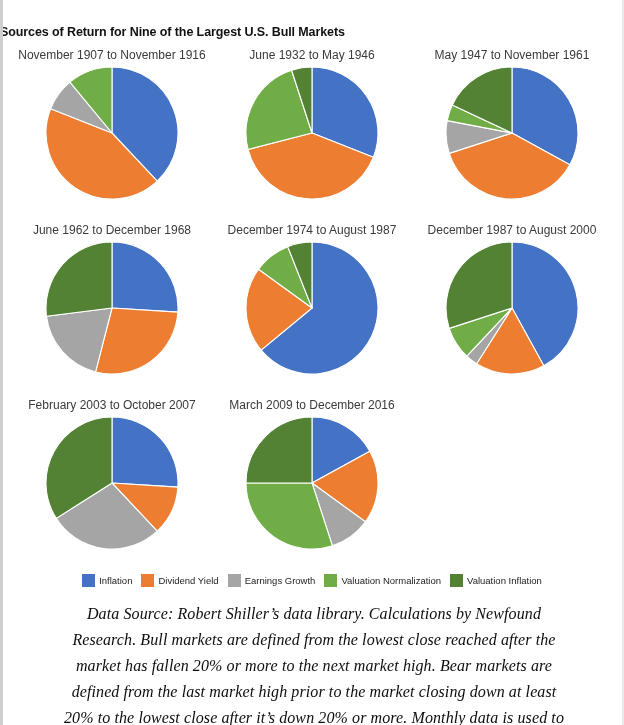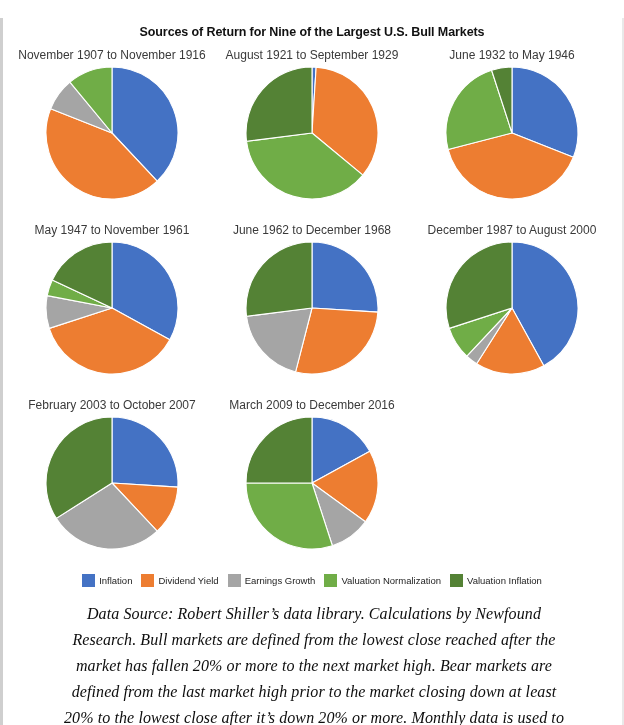--- a/index.html
+++ b/index.html
@@ -33,28 +33,27 @@
   #page::after {
     content: "";
     position: absolute;
     right: 0; top: 0; bottom: 0;
     width: 2px;
     background: #e9e9e9;
     pointer-events: none;
   }
 
   .chart-title {
-    text-align: center;
+    text-align: left;
     font-size: 12.5px;
     font-weight: bold;
     color: #111111;
     letter-spacing: -0.1px;
-    padding-top: 7px;
-    font-family: "Liberation Sans", sans-serif;
-    margin-top: 18px;
+    padding-top: 25px;
+    font-family: "Liberation Sans", sans-serif;
   }
 
   .grid {
     margin-top: 8px;
     display: grid;
     grid-template-columns: repeat(3, 1fr);
     grid-template-rows: repeat(3, 175px);
     width: 600px;
     margin-left: auto;
     margin-right: auto;
@@ -135,29 +134,20 @@
   <div class="cell">
         <div class="sub-title">November 1907 to November 1916</div>
         <div class="pie-wrap"><svg width="136" height="136" viewBox="0 0 136 136">
             <path d="M 68 68 L 68.000 2.000 A 66 66 0 0 1 113.180 116.112 Z" fill="#4472C4" stroke="#ffffff" stroke-width="1.1" stroke-linejoin="round"></path>
             <path d="M 68 68 L 113.180 116.112 A 66 66 0 0 1 6.635 43.704 Z" fill="#ED7D31" stroke="#ffffff" stroke-width="1.1" stroke-linejoin="round"></path>
             <path d="M 68 68 L 6.635 43.704 A 66 66 0 0 1 25.930 17.146 Z" fill="#A5A5A5" stroke="#ffffff" stroke-width="1.1" stroke-linejoin="round"></path>
             <path d="M 68 68 L 25.930 17.146 A 66 66 0 0 1 68.000 2.000 Z" fill="#70AD47" stroke="#ffffff" stroke-width="1.1" stroke-linejoin="round"></path>
           </svg></div>
       </div>
       <div class="cell">
-        <div class="sub-title">August 1921 to September 1929</div>
-        <div class="pie-wrap"><svg width="136" height="136" viewBox="0 0 136 136">
-            <path d="M 68 68 L 68.000 2.000 A 66 66 0 0 1 72.144 2.130 Z" fill="#4472C4" stroke="#ffffff" stroke-width="1.1" stroke-linejoin="round"></path>
-            <path d="M 68 68 L 72.144 2.130 A 66 66 0 0 1 118.854 110.070 Z" fill="#ED7D31" stroke="#ffffff" stroke-width="1.1" stroke-linejoin="round"></path>
-            <path d="M 68 68 L 118.854 110.070 A 66 66 0 0 1 2.520 76.272 Z" fill="#70AD47" stroke="#ffffff" stroke-width="1.1" stroke-linejoin="round"></path>
-            <path d="M 68 68 L 2.520 76.272 A 66 66 0 0 1 68.000 2.000 Z" fill="#548235" stroke="#ffffff" stroke-width="1.1" stroke-linejoin="round"></path>
-          </svg></div>
-      </div>
-      <div class="cell">
         <div class="sub-title">June 1932 to May 1946</div>
         <div class="pie-wrap"><svg width="136" height="136" viewBox="0 0 136 136">
             <path d="M 68 68 L 68.000 2.000 A 66 66 0 0 1 129.365 92.296 Z" fill="#4472C4" stroke="#ffffff" stroke-width="1.1" stroke-linejoin="round"></path>
             <path d="M 68 68 L 129.365 92.296 A 66 66 0 0 1 4.074 84.414 Z" fill="#ED7D31" stroke="#ffffff" stroke-width="1.1" stroke-linejoin="round"></path>
             <path d="M 68 68 L 4.074 84.414 A 66 66 0 0 1 47.605 5.230 Z" fill="#70AD47" stroke="#ffffff" stroke-width="1.1" stroke-linejoin="round"></path>
             <path d="M 68 68 L 47.605 5.230 A 66 66 0 0 1 68.000 2.000 Z" fill="#548235" stroke="#ffffff" stroke-width="1.1" stroke-linejoin="round"></path>
           </svg></div>
       </div>
       <div class="cell">
         <div class="sub-title">May 1947 to November 1961</div>
@@ -169,20 +159,29 @@
             <path d="M 68 68 L 8.281 39.899 A 66 66 0 0 1 68.000 2.000 Z" fill="#548235" stroke="#ffffff" stroke-width="1.1" stroke-linejoin="round"></path>
           </svg></div>
       </div>
       <div class="cell">
         <div class="sub-title">June 1962 to December 1968</div>
         <div class="pie-wrap"><svg width="136" height="136" viewBox="0 0 136 136">
             <path d="M 68 68 L 68.000 2.000 A 66 66 0 0 1 133.870 72.144 Z" fill="#4472C4" stroke="#ffffff" stroke-width="1.1" stroke-linejoin="round"></path>
             <path d="M 68 68 L 133.870 72.144 A 66 66 0 0 1 51.586 131.926 Z" fill="#ED7D31" stroke="#ffffff" stroke-width="1.1" stroke-linejoin="round"></path>
             <path d="M 68 68 L 51.586 131.926 A 66 66 0 0 1 2.520 76.272 Z" fill="#A5A5A5" stroke="#ffffff" stroke-width="1.1" stroke-linejoin="round"></path>
             <path d="M 68 68 L 2.520 76.272 A 66 66 0 0 1 68.000 2.000 Z" fill="#548235" stroke="#ffffff" stroke-width="1.1" stroke-linejoin="round"></path>
+          </svg></div>
+      </div>
+      <div class="cell">
+        <div class="sub-title">December 1974 to August 1987</div>
+        <div class="pie-wrap"><svg width="136" height="136" viewBox="0 0 136 136">
+            <path d="M 68 68 L 68.000 2.000 A 66 66 0 1 1 17.146 110.070 Z" fill="#4472C4" stroke="#ffffff" stroke-width="1.1" stroke-linejoin="round"></path>
+            <path d="M 68 68 L 17.146 110.070 A 66 66 0 0 1 14.605 29.206 Z" fill="#ED7D31" stroke="#ffffff" stroke-width="1.1" stroke-linejoin="round"></path>
+            <path d="M 68 68 L 14.605 29.206 A 66 66 0 0 1 43.704 6.635 Z" fill="#70AD47" stroke="#ffffff" stroke-width="1.1" stroke-linejoin="round"></path>
+            <path d="M 68 68 L 43.704 6.635 A 66 66 0 0 1 68.000 2.000 Z" fill="#548235" stroke="#ffffff" stroke-width="1.1" stroke-linejoin="round"></path>
           </svg></div>
       </div>
       <div class="cell">
         <div class="sub-title">December 1987 to August 2000</div>
         <div class="pie-wrap"><svg width="136" height="136" viewBox="0 0 136 136">
             <path d="M 68 68 L 68.000 2.000 A 66 66 0 0 1 99.796 125.836 Z" fill="#4472C4" stroke="#ffffff" stroke-width="1.1" stroke-linejoin="round"></path>
             <path d="M 68 68 L 99.796 125.836 A 66 66 0 0 1 32.635 123.726 Z" fill="#ED7D31" stroke="#ffffff" stroke-width="1.1" stroke-linejoin="round"></path>
             <path d="M 68 68 L 32.635 123.726 A 66 66 0 0 1 22.820 116.112 Z" fill="#A5A5A5" stroke="#ffffff" stroke-width="1.1" stroke-linejoin="round"></path>
             <path d="M 68 68 L 22.820 116.112 A 66 66 0 0 1 5.230 88.395 Z" fill="#70AD47" stroke="#ffffff" stroke-width="1.1" stroke-linejoin="round"></path>
             <path d="M 68 68 L 5.230 88.395 A 66 66 0 0 1 68.000 2.000 Z" fill="#548235" stroke="#ffffff" stroke-width="1.1" stroke-linejoin="round"></path>

